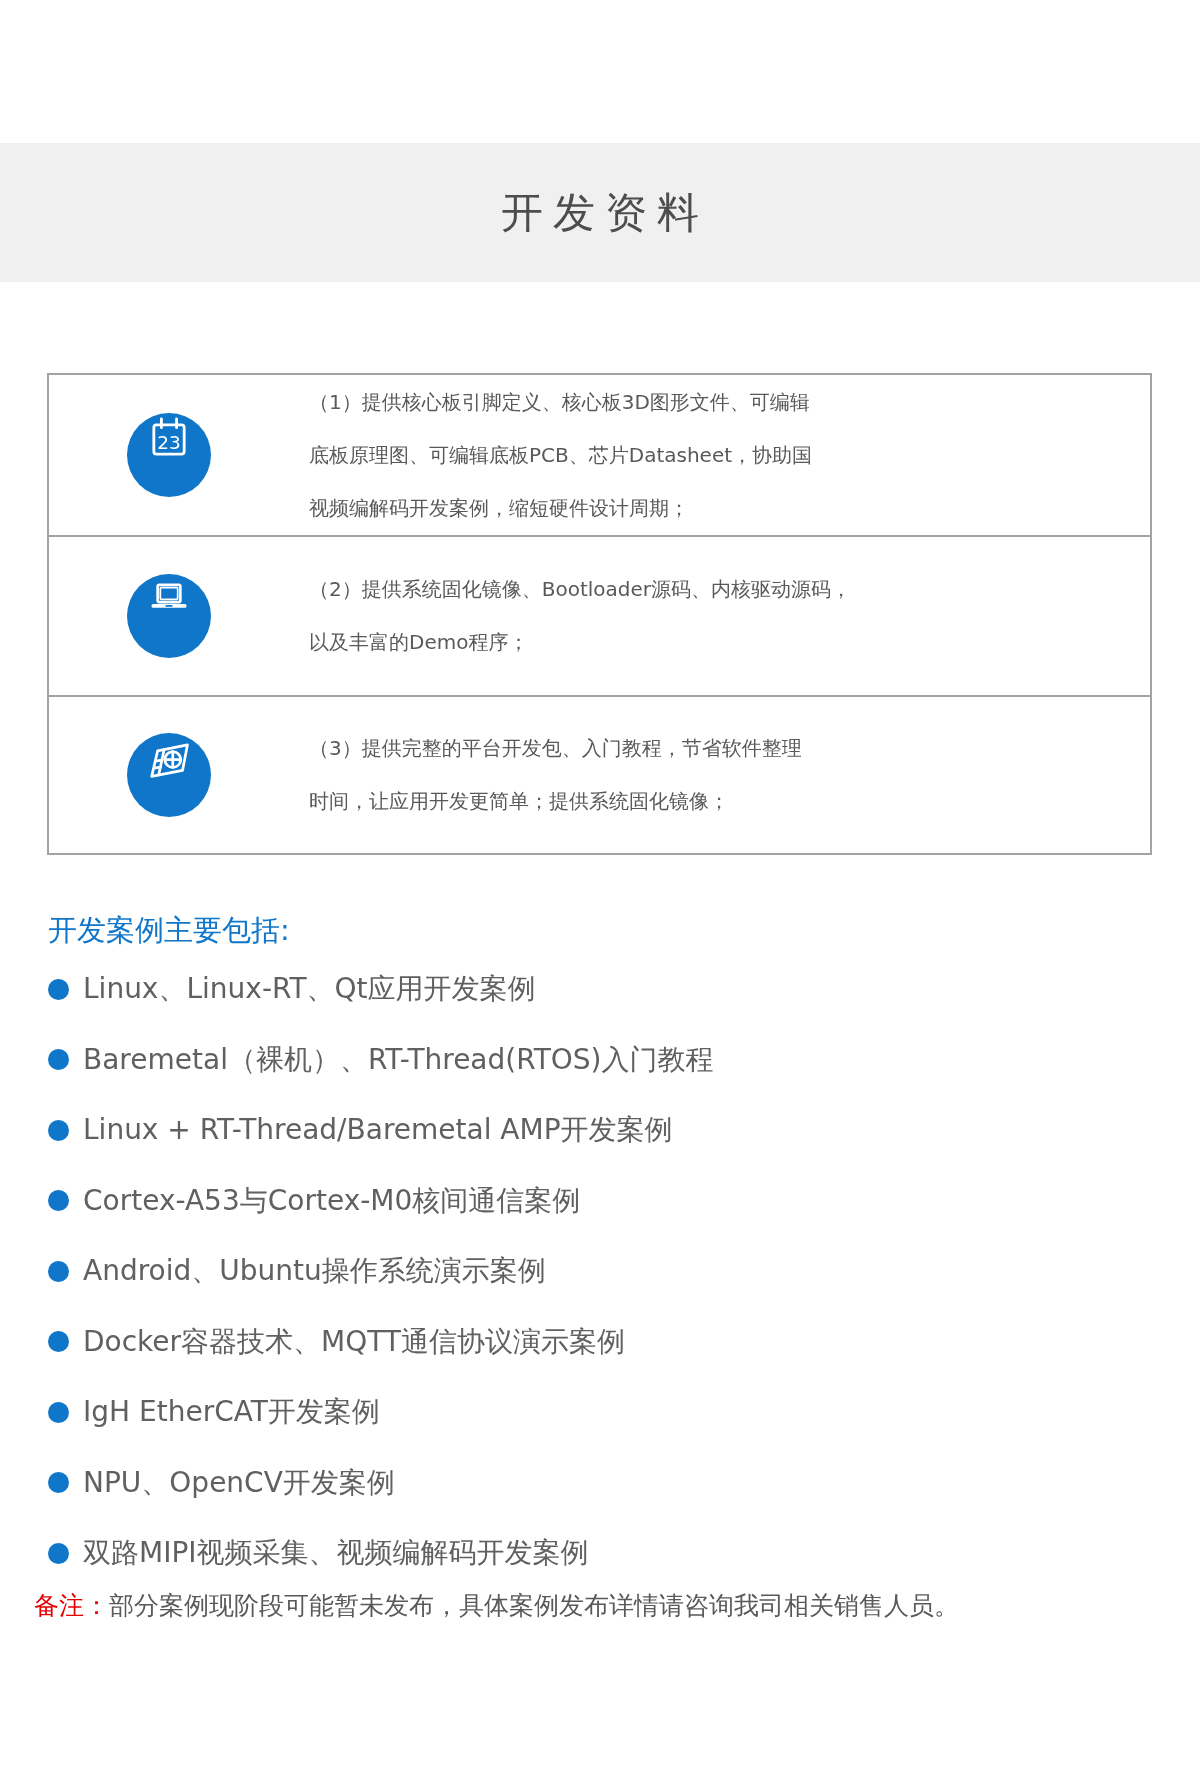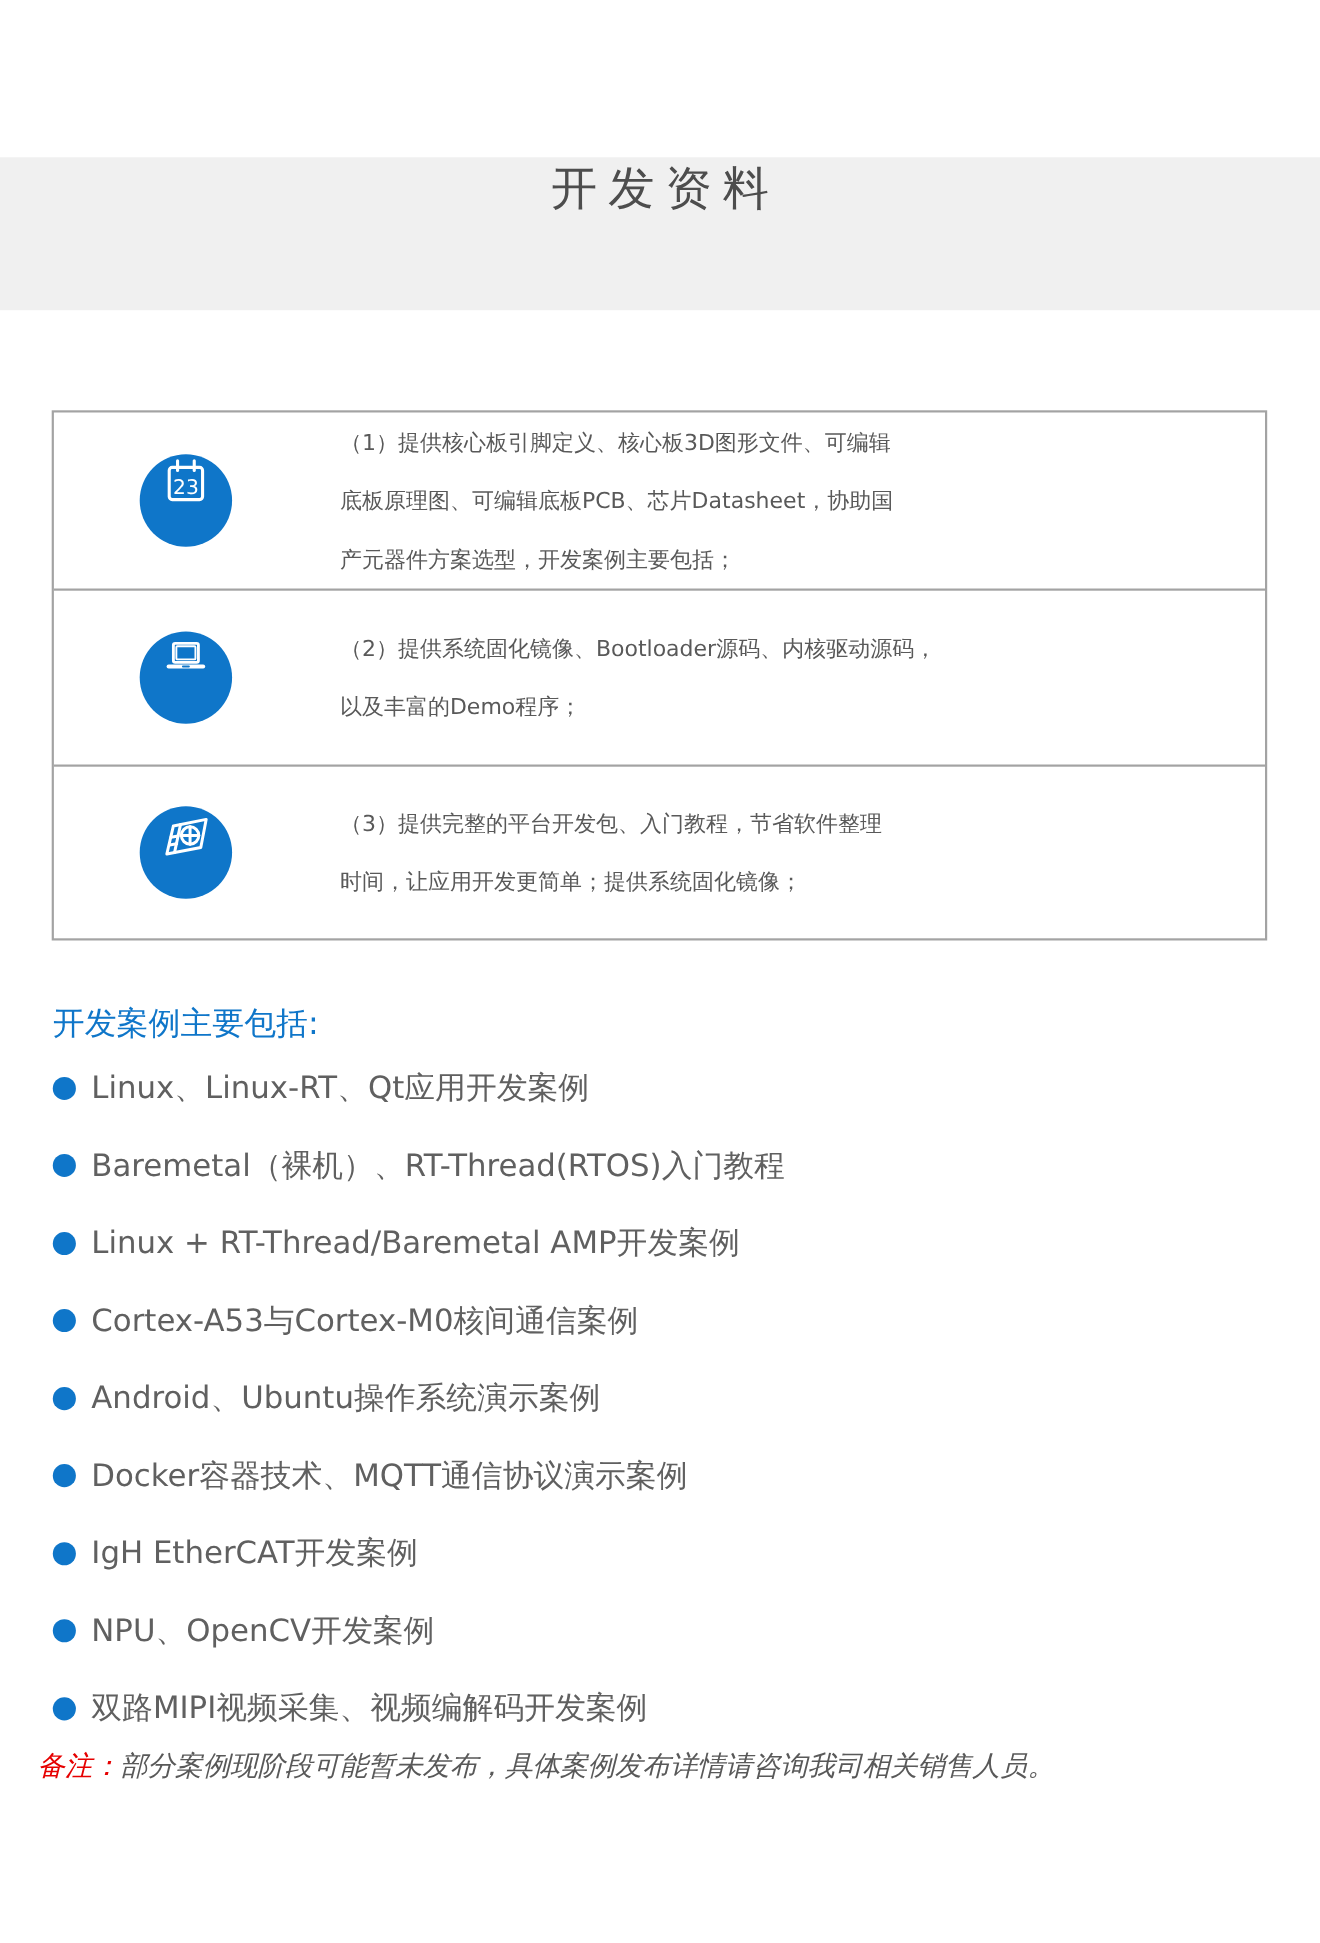--- a/index.html
+++ b/index.html
@@ -9,21 +9,21 @@
     font-family:"DejaVu Sans","Liberation Sans",sans-serif;
     position:relative;
     overflow:hidden;
   }
 
   
   .band {
     position:absolute; left:0; top:143px;
     width:1200px; height:139px;
     background:#f0f0f0;
-    display:flex; justify-content:center;
+    display:flex; align-items:center; justify-content:center;
   }
   .band-title {
     font-size:42px; color:#4d4d4d;
     letter-spacing:10px; text-indent:10px;
     font-weight:400;
   }
 
   
   .info-table {
     position:absolute; left:47px; top:373px;
@@ -86,21 +86,20 @@
     font-size:28px; color:#606060;
     white-space:nowrap;
   }
 
   
   .note {
     position:absolute; left:34px; top:1591px;
     font-size:25px; line-height:30px;
     color:#595959;
     white-space:nowrap;
-    font-style:italic;
   }
   .note-label { color:#e60000; }
 </style>
 </head>
 <body>
 
 <div class="band">
   <div class="band-title">开发资料</div>
 </div>
 
@@ -113,21 +112,21 @@
           <rect x="10" y="11" width="28" height="27" rx="2.5"></rect>
           <line x1="17" y1="5.5" x2="17" y2="13.5"></line>
           <line x1="31" y1="5.5" x2="31" y2="13.5"></line>
           <text x="24" y="33.5" text-anchor="middle" font-size="17" fill="#ffffff" stroke="none" font-family="DejaVu Sans, sans-serif">23</text>
         </svg>
       </div>
     </div>
     <div class="text-cell">
         <div class="row-line">（1）提供核心板引脚定义、核心板3D图形文件、可编辑</div>
         <div class="row-line">底板原理图、可编辑底板PCB、芯片Datasheet，协助国</div>
-        <div class="row-line">产元器件方案选型，开发案例主要包括；</div>
+        <div class="row-line">视频编解码开发案例，缩短硬件设计周期；</div>
       </div>
   </div>
 
   <div class="info-row row-2">
     <div class="icon-cell">
       <div class="icon-circle">
         <svg width="52" height="52" viewBox="0 0 48 48" fill="none" stroke="#ffffff" stroke-width="2.4" stroke-linecap="round" stroke-linejoin="round">
           <rect x="13.5" y="10" width="21" height="16" rx="1.5"></rect>
           <rect x="16" y="12.5" width="16" height="11" rx="0.8" stroke-width="1.6"></rect>
           <path d="M9.5 29.5 h29" stroke-width="3.4"></path>

